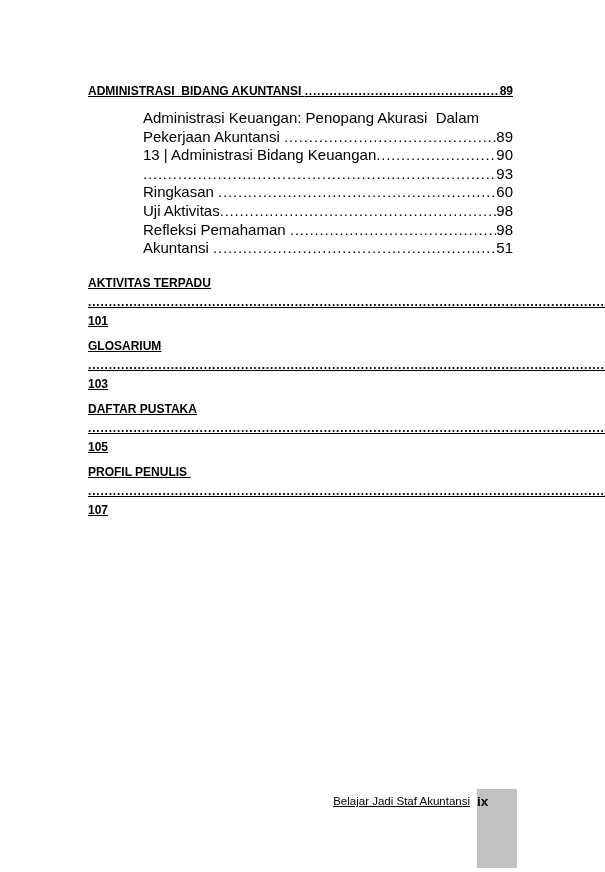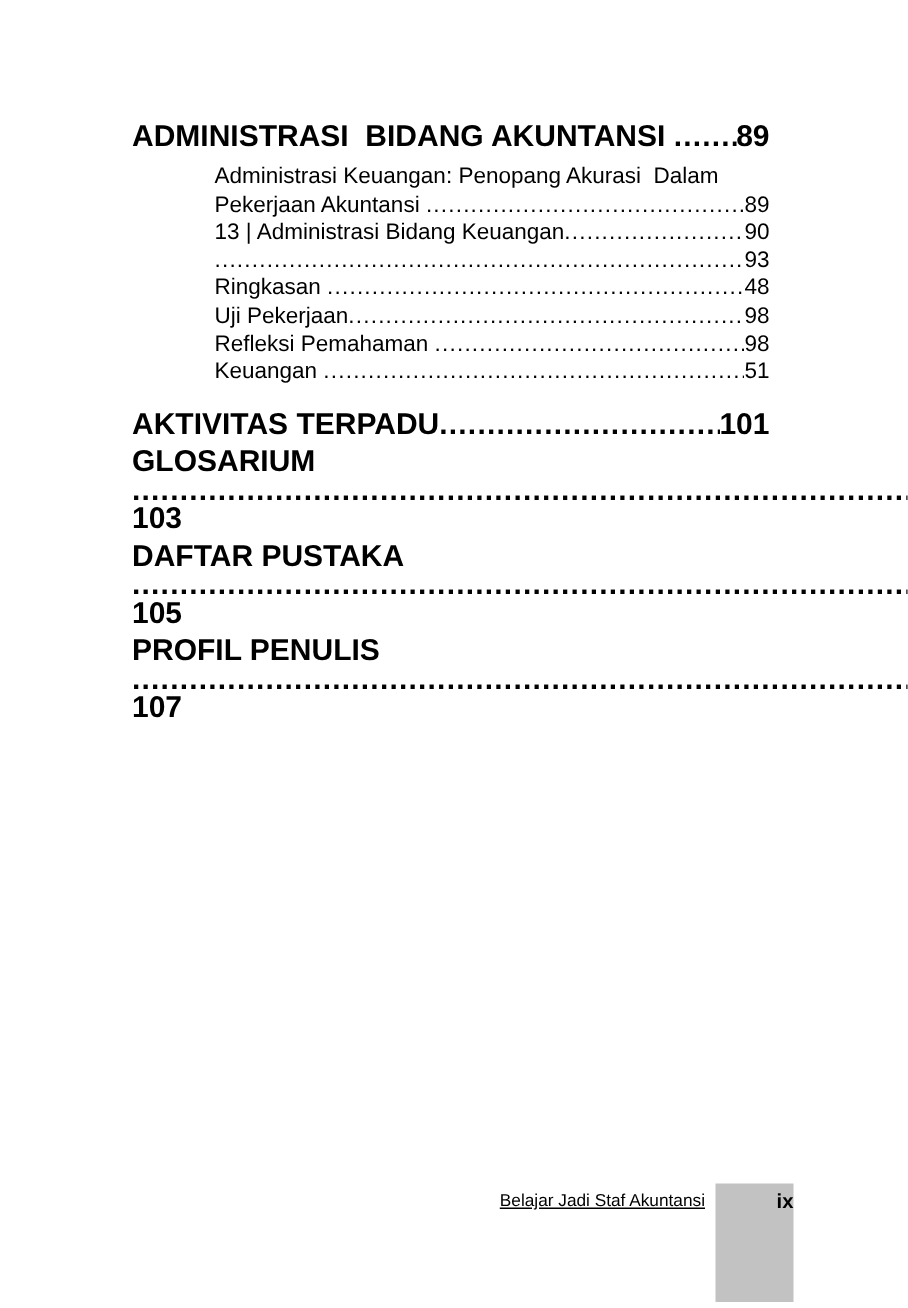--- a/index.html
+++ b/index.html
@@ -23,30 +23,31 @@
     top: 82px;
     width: 425px;
   }
   .toc-row {
     display: flex;
     align-items: baseline;
     color: #000;
   }
   .level-section {
     font-weight: 700;
-    font-size: 20px;
+    font-size: 12px;
     line-height: 19px;
+    text-decoration: underline;
   }
   .level-sub {
     font-size: 15px;
     line-height: 18.6px;
     margin-left: 55px;
   }
   .level-section + .level-sub { margin-top: 8px; justify-content: center; }
-  .level-sub + .level-section { margin-top: 16px; }
+  .level-sub + .level-section { margin-top: 16px; flex-direction: column; }
   .level-section + .level-section { margin-top: 6px; flex-direction: column; }
 
   .toc-label {
     white-space: pre;        
   }
   .toc-leader {
     flex: 1 1 auto;
     min-width: 0;
     overflow: hidden;
     white-space: nowrap;
@@ -67,24 +68,24 @@
     right: 135px;
     font-size: 11.5px;
     line-height: 13px;
     white-space: nowrap;
     text-decoration: underline;
   }
   #footer-page-tab {
     position: absolute;
     left: 477px;
     top: 789px;
-    width: 52px;
+    width: 40px;
     height: 79px;
     background: #c2c2c2;
-    text-align: right;
+    text-align: left;
     box-sizing: border-box;
     padding-top: 3px;
   }
   #footer-page-number {
     font-weight: 700;
     font-size: 13.5px;
     line-height: 15px;
   }
 </style>
 </head>
@@ -113,34 +114,34 @@
     <span class="toc-leader"></span>
     <span class="toc-page">90</span>
   </div>
       <div class="toc-row level-sub">
     <span class="toc-leader"></span>
     <span class="toc-page">93</span>
   </div>
       <div class="toc-row level-sub">
     <span class="toc-label">Ringkasan </span>
     <span class="toc-leader"></span>
-    <span class="toc-page">48</span>
+    <span class="toc-page">60</span>
   </div>
       <div class="toc-row level-sub">
-    <span class="toc-label">Uji Pekerjaan</span>
+    <span class="toc-label">Uji Aktivitas</span>
     <span class="toc-leader"></span>
     <span class="toc-page">98</span>
   </div>
       <div class="toc-row level-sub">
     <span class="toc-label">Refleksi Pemahaman </span>
     <span class="toc-leader"></span>
     <span class="toc-page">98</span>
   </div>
       <div class="toc-row level-sub">
-    <span class="toc-label">Keuangan </span>
+    <span class="toc-label">Akuntansi </span>
     <span class="toc-leader"></span>
     <span class="toc-page">51</span>
   </div>
       <div class="toc-row level-section">
     <span class="toc-label">AKTIVITAS TERPADU</span>
     <span class="toc-leader"></span>
     <span class="toc-page">101</span>
   </div>
       <div class="toc-row level-section">
     <span class="toc-label">GLOSARIUM</span>

